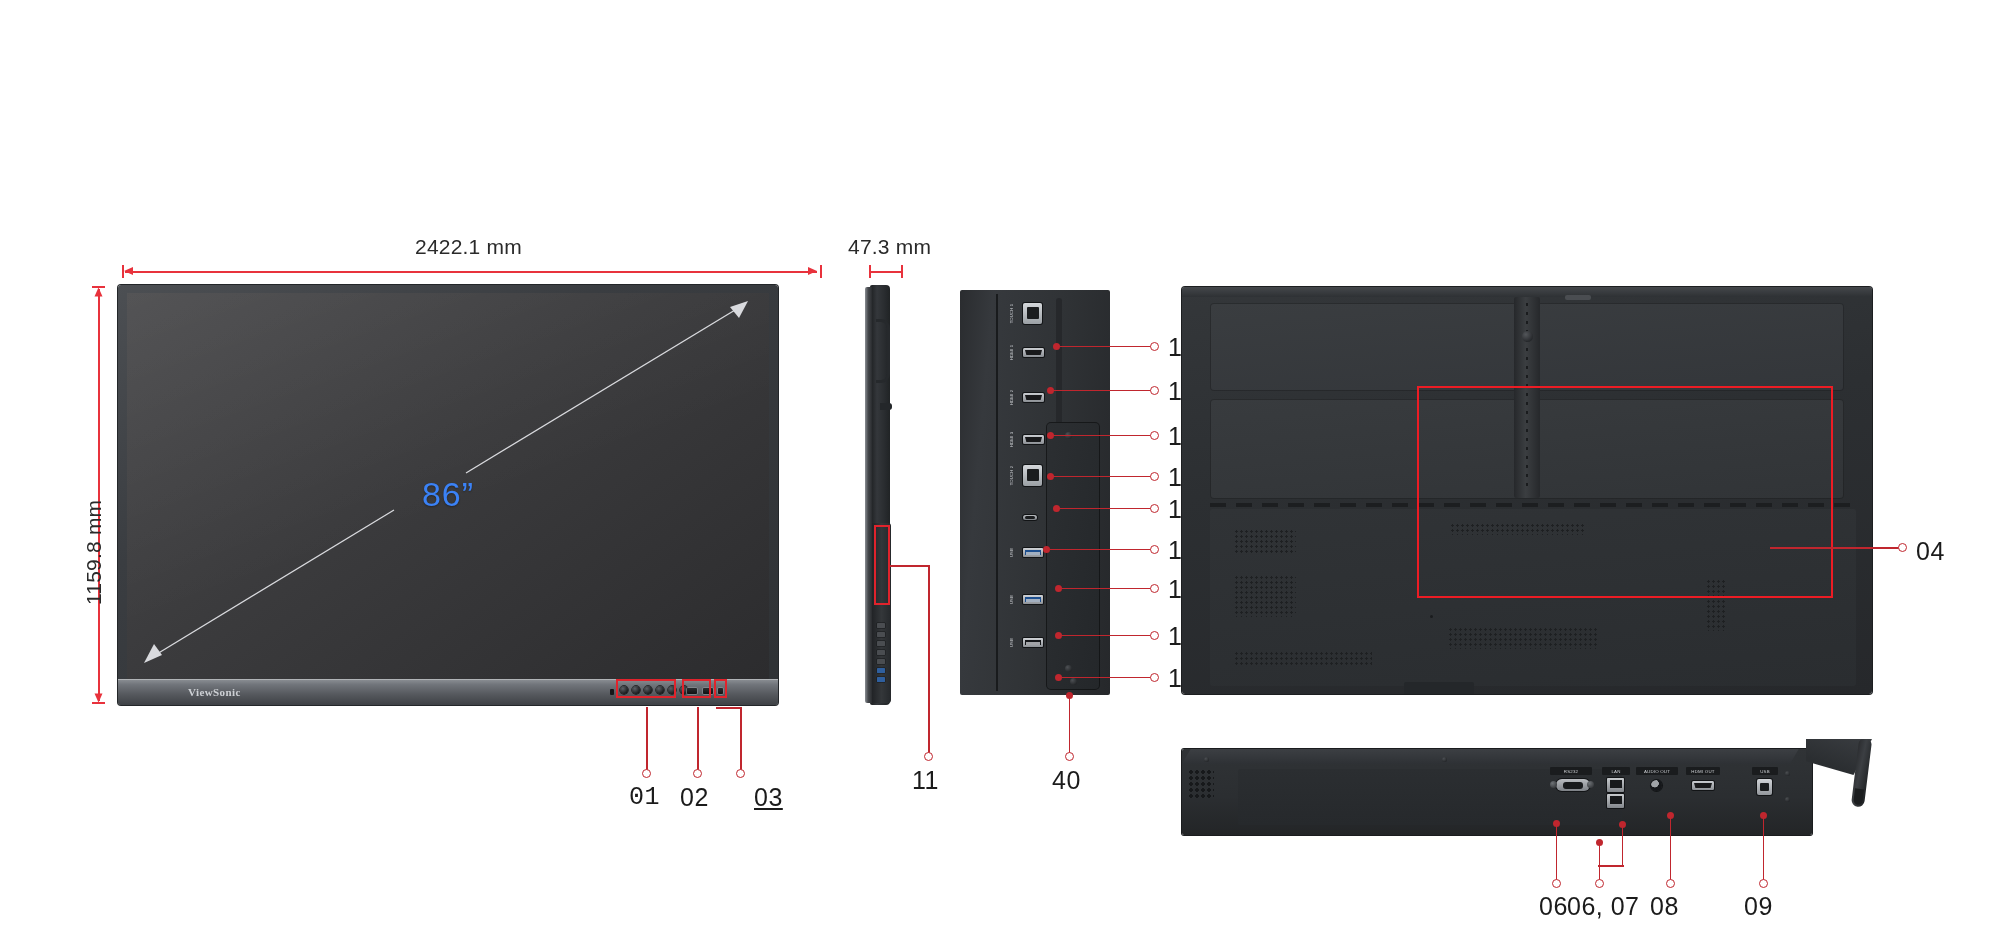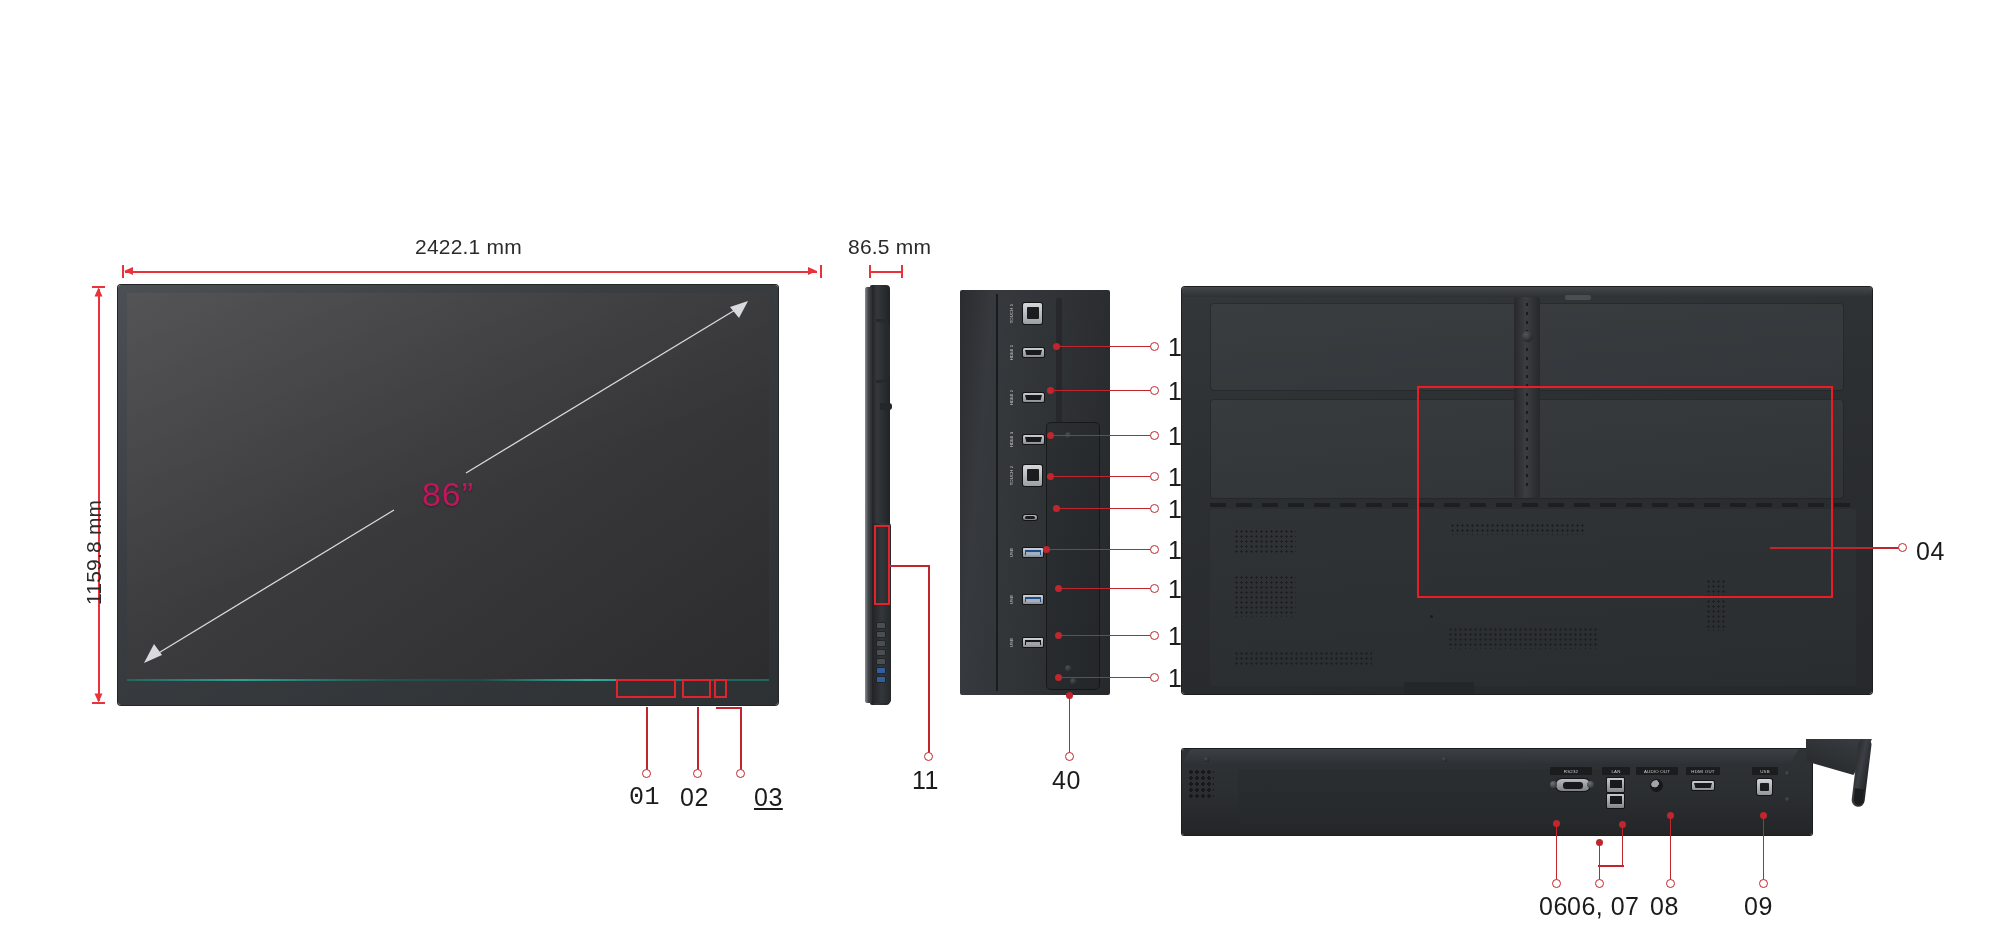--- a/index.html
+++ b/index.html
@@ -102,21 +102,21 @@
   .fv-port {
     width:10px; height:6px; border-radius:1px;
     background:linear-gradient(180deg,#2a2c2e,#101112);
     box-shadow:0 0 0 .7px #8b8f94;
   }
   .fv-port.sm { width:5px; }
   .fv-diag { position:absolute; inset:0; pointer-events:none; }
   .fv-size-label {
     position:absolute; left:50%; top:50%;
     transform:translate(-50%,-52%);
-    font-size:34px; color:#be185d; letter-spacing:1px;
+    font-size:34px; color:#3b82f6; letter-spacing:1px;
     text-shadow:0 1px 2px rgba(0,0,0,.35);
     font-weight:300;
   }
 
   
   #side-profile { left:862px; top:285px; width:36px; height:420px; }
   .sp-body {
     position:absolute; left:8px; top:0; width:20px; bottom:0;
     background:linear-gradient(90deg,#1c1e20 0%,#34373b 35%,#2a2d30 70%,#202325 100%);
     border-radius:2px 4px 4px 2px;
@@ -411,41 +411,64 @@
 
     <svg class="fv-diag" viewBox="0 0 660 420">
       <line x1="34" y1="372" x2="276" y2="225" stroke="#d9dade" stroke-width="1.3"></line>
       <line x1="348" y1="188" x2="622" y2="22" stroke="#d9dade" stroke-width="1.3"></line>
       <polygon points="630,16 612,22 621,33" fill="#d9dade"></polygon>
       <polygon points="26,378 44,370 36,359" fill="#d9dade"></polygon>
     </svg>
 
     <div class="fv-size-label">86”</div>
 
+    <div class="fv-chin">
+      <div class="fv-logo">ViewSonic</div>
+
+      <div class="abs" style="left:492px; top:10px; width:4px; height:6px; background:#151618; border-radius:1px;"></div>
+
+      <div class="fv-btnrow" style="left:502px; top:7px;">
+        <div class="fv-btn"></div>
+        <div class="fv-btn"></div>
+        <div class="fv-btn"></div>
+        <div class="fv-btn"></div>
+        <div class="fv-btn"></div>
+        <div class="fv-btn"></div>
+      </div>
+
+      <div class="fv-btnrow" style="left:569px; top:9px; gap:6px;">
+        <div class="fv-port"></div>
+        <div class="fv-port"></div>
+      </div>
+
+      <div class="fv-btnrow" style="left:600px; top:9px;">
+        <div class="fv-port sm"></div>
+      </div>
+    </div>
 
     <div class="hl-box" style="left:498px; top:394px; width:60px; height:19px;"></div>
     <div class="hl-box" style="left:564px; top:394px; width:29px; height:19px;"></div>
     <div class="hl-box" style="left:596px; top:394px; width:13px; height:19px;"></div>
   </div>
 
   <div class="abs" style="left:0; top:0; width:2000px; height:944px;">
     <div class="lead-v" style="left:646px; top:707px; height:64px;"></div>
     <div class="lead-ring" style="left:641.5px; top:769px;"></div>
     <div class="lead-v" style="left:697px; top:707px; height:64px;"></div>
     <div class="lead-ring" style="left:692.5px; top:769px;"></div>
     <div class="lead-h" style="left:716px; top:707px; width:26px;"></div>
     <div class="lead-v" style="left:740px; top:707px; height:64px;"></div>
     <div class="lead-ring" style="left:735.5px; top:769px;"></div>
   </div>
 
   <div class="abs callout-num" style="left:629px; top:783px;font-family:Liberation Mono, monospace;">01</div>
   <div class="abs callout-num" style="left:680px; top:783px;">02</div>
   <div class="abs callout-num" style="left:754px; top:783px;text-decoration:underline;">03</div>
 
-  <div class="abs dim-label" style="left:848px; top:235px;">86.5 mm</div>
+  <div class="abs dim-label" style="left:848px; top:235px;">47.3 mm</div>
 
   <div class="abs" style="left:869px; top:265px; width:34px; height:14px;">
     <div class="abs tick-v" style="left:0; top:0;"></div>
     <div class="abs tick-v" style="left:32px; top:0;"></div>
     <div class="abs dimline-h" style="left:1px; top:6px; width:32px;"></div>
   </div>
 
   <div class="abs" id="side-profile">
     <div class="sp-body"></div>
     <div class="sp-front-edge"></div>

